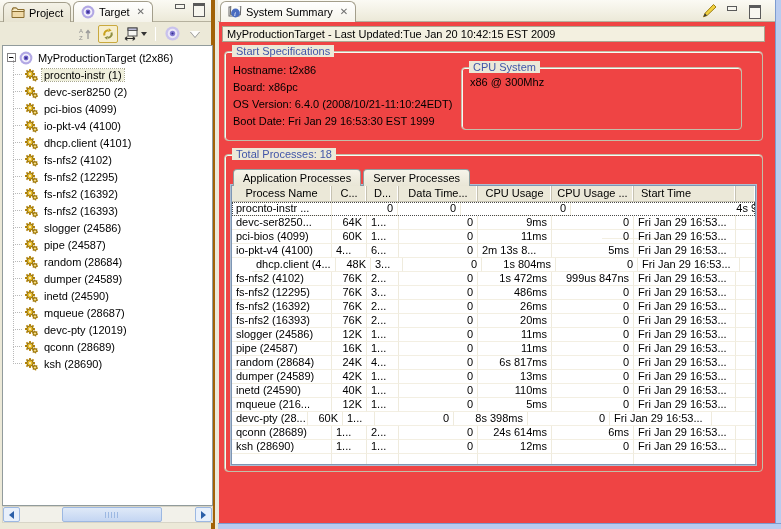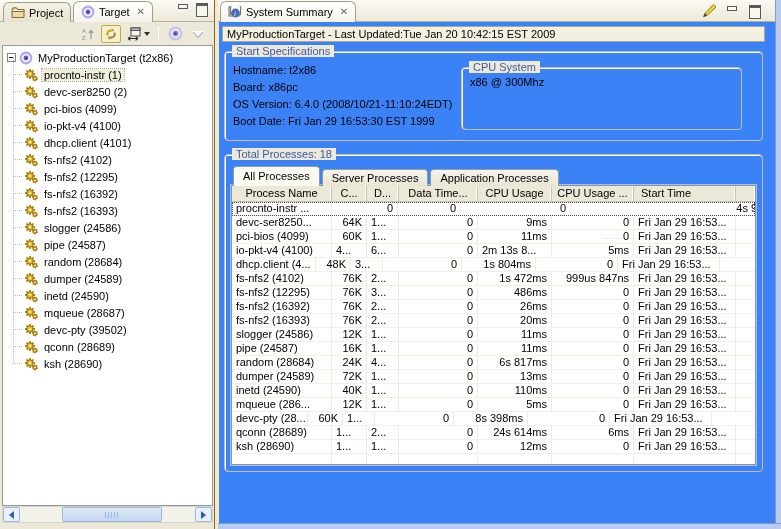--- a/index.html
+++ b/index.html
@@ -20,21 +20,21 @@
   .winbtns { position:absolute; display:flex; gap:5px; top:3px; }
   .btn-min, .btn-max { width:13px; height:11px; position:relative; }
   .btn-min::after { content:""; position:absolute; left:1px; top:1px; width:8px; height:3px;
     border:1px solid #5a5a5a; background:#f7f6ef; }
   .btn-max::after { content:""; position:absolute; left:1px; top:0; width:10px; height:10px;
     border:1px solid #5a5a5a; border-top:3px solid #5a5a5a; background:#f7f6ef; }
   .vsep { width:1px; height:14px; background:#c9c5b3; border-right:1px solid #fff; margin:0 3px; }
 
   
   .panel-left { position:absolute; left:0; top:0; width:215px; height:529px;
-    background:#ece9d8; border-right:1px solid #a16207; }
+    background:#ece9d8; border-right:4px solid #a16207; }
   .lp-toolbar { position:absolute; top:23px; left:0; right:2px; height:21px;
     display:flex; align-items:center; justify-content:flex-end; gap:3px; padding-right:4px; }
   .toolbtn { width:20px; height:18px; display:flex; align-items:center; justify-content:center; }
   .toolbtn.pressed { border:1px solid #c9a93f; background:#f6eecd; border-radius:2px; }
   .caret { width:0; height:0; border-left:3px solid transparent; border-right:3px solid transparent;
     border-top:4px solid #333; margin-left:1px; }
   .viewmenu-tri { width:0; height:0; border-left:5px solid transparent; border-right:5px solid transparent;
     border-top:6px solid #fdfdfb; filter:drop-shadow(0 1px 0 #8a8a8a); }
 
   .tree { position:absolute; left:2px; top:45px; width:211px; height:461px;
@@ -68,21 +68,21 @@
   
   .editor { position:absolute; left:218px; top:0; width:563px; height:529px; background:#ece9d8; }
   .edge-right { position:absolute; right:0; top:0; width:6px; height:100%;
     background:#b9ccf0; border-left:1px solid #7d9cd0; }
   .edge-bottom { position:absolute; left:0; bottom:0; width:100%; height:6px;
     background:#b9ccf0; border-top:1px solid #7d9cd0; }
   .editor .tabbar { right:6px; }
   .ed-icons { position:absolute; right:14px; top:3px; display:flex; gap:9px; align-items:center; }
 
   .editor-content { position:absolute; left:1px; top:22px; right:6px; bottom:6px;
-    background:#3b82f6; padding:4px 10px 0 3px; overflow:hidden; }
+    background:#ef4444; padding:4px 10px 0 3px; overflow:hidden; }
   .target-header { height:16px; line-height:14px; padding:0 4px;
     border:1px solid #aaa691; background:#f3f0e0; }
 
   .group { position:relative; border:1px solid #c2bea9; border-radius:4px;
     box-shadow:0 1px 0 #fbfaf3 inset, 1px 0 0 #fbfaf3 inset; }
   .group-title { position:absolute; top:-7px; left:7px; background:#ece9d8;
     padding:0 4px; color:#4156a8; line-height:12px; }
 
   .grp-spec { margin:9px 2px 0 2px; height:90px; padding:10px 8px 0 8px; }
   .spec-line { height:17px; line-height:17px; }
@@ -590,21 +590,21 @@
               <line x1="12.52853838260097" y1="10.972832330658143" x2="13.866009467376818" y2="11.386560619984019" stroke="#b8860b" stroke-width="1.4"></line>
               <line x1="11.354784381219929" y1="12.060169235321089" x2="11.665220714787367" y2="13.425317316227042" stroke="#b8860b" stroke-width="1.4"></line>
               <line x1="9.82624599861896" y1="11.587336904662946" x2="8.79921124741055" y2="12.538756696243023" stroke="#b8860b" stroke-width="1.4"></line>
               <line x1="9.47146161739903" y1="10.027167669341857" x2="8.133990532623182" y2="9.613439380015983" stroke="#b8860b" stroke-width="1.4"></line>
               <line x1="10.64521561878007" y1="8.939830764678911" x2="10.334779285212631" y2="7.574682683772958" stroke="#b8860b" stroke-width="1.4"></line>
               <line x1="12.17375400138104" y1="9.412663095337054" x2="13.200788752589451" y2="8.461243303756977" stroke="#b8860b" stroke-width="1.4"></line>
               <circle cx="11" cy="10.5" r="1.8" fill="#e8bc2a" stroke="#8a6a10"></circle>
               <circle cx="11" cy="10.5" r="0.7" fill="#fdf4d4"></circle>
             </svg>
           </span>
-          <span class="tree-label">devc-pty (39502)</span>
+          <span class="tree-label">devc-pty (12019)</span>
         </div>
         <div class="tree-row tree-item">
           <span class="icon">
             <svg width="15" height="14" viewBox="0 0 15 14">
               <line x1="9" y1="6" x2="11" y2="6" stroke="#b8860b" stroke-width="1.8"></line>
               <line x1="8.121320343559642" y1="8.121320343559642" x2="9.535533905932738" y2="9.535533905932738" stroke="#b8860b" stroke-width="1.8"></line>
               <line x1="6" y1="9" x2="6" y2="11" stroke="#b8860b" stroke-width="1.8"></line>
               <line x1="3.8786796564403576" y1="8.121320343559642" x2="2.4644660940672627" y2="9.535533905932738" stroke="#b8860b" stroke-width="1.8"></line>
               <line x1="3" y1="6" x2="1" y2="6.000000000000001" stroke="#b8860b" stroke-width="1.8"></line>
               <line x1="3.878679656440357" y1="3.8786796564403576" x2="2.4644660940672614" y2="2.4644660940672627" stroke="#b8860b" stroke-width="1.8"></line>
@@ -702,23 +702,22 @@
       <div class="group grp-cpu">
         <span class="group-title">CPU System</span>
         <div class="spec-line" style="height:14px;line-height:12px;">x86 @ 300Mhz</div>
       </div>
     </div>
 
 
     <div class="group grp-proc">
       <span class="group-title">Total Processes: 18</span>
       <div class="ptabs" id="process-tabs">
-          <div class="ptab active">All Processes</div>
+          <div class="ptab">Application Processes</div>
           <div class="ptab">Server Processes</div>
-          <div class="ptab">Application Processes</div>
         </div>
       <div class="ptable-wrap">
         <div class="thead" id="process-table-head">
             <div class="hcell" style="width: 100px;">Process Name</div>
             <div class="hcell" style="width: 35px;">C...</div>
             <div class="hcell" style="width: 32px;">D...</div>
             <div class="hcell" style="width: 79px;">Data Time...</div>
             <div class="hcell" style="width: 74px;">CPU Usage</div>
             <div class="hcell" style="width: 82px;">CPU Usage ...</div>
             <div class="hcell left" style="width: 102px;">Start Time</div>
@@ -759,21 +758,21 @@
               <div class="tcell" style="width: 100px;">io-pkt-v4 (4100)</div>
               <div class="tcell" style="width: 35px;">4...</div>
               <div class="tcell" style="width: 32px;">6...</div>
               <div class="tcell num" style="width: 79px;">0</div>
               <div class="tcell" style="width: 74px;">2m 13s 8...</div>
               <div class="tcell num" style="width: 82px;">5ms</div>
               <div class="tcell" style="width: 102px;">Fri Jan 29 16:53...</div>
               <div class="tcell fill"></div>
             </div>
             <div class="trow">
-              <div class="tcell" style="width: 84px;">dhcp.client (4...</div>
+              <div class="tcell" style="width: 84px; margin-left: 20px;">dhcp.client (4...</div>
               <div class="tcell num" style="width: 35px;">48K</div>
               <div class="tcell" style="width: 32px;">3...</div>
               <div class="tcell num" style="width: 79px;">0</div>
               <div class="tcell num" style="width: 74px;">1s 804ms</div>
               <div class="tcell num" style="width: 82px;">0</div>
               <div class="tcell" style="width: 102px;">Fri Jan 29 16:53...</div>
               <div class="tcell fill"></div>
             </div>
             <div class="trow">
               <div class="tcell" style="width: 100px;">fs-nfs2 (4102)</div>
@@ -840,40 +839,40 @@
               <div class="tcell num" style="width: 35px;">24K</div>
               <div class="tcell" style="width: 32px;">4...</div>
               <div class="tcell num" style="width: 79px;">0</div>
               <div class="tcell num" style="width: 74px;">6s 817ms</div>
               <div class="tcell num" style="width: 82px;">0</div>
               <div class="tcell" style="width: 102px;">Fri Jan 29 16:53...</div>
               <div class="tcell fill"></div>
             </div>
             <div class="trow">
               <div class="tcell" style="width: 100px;">dumper (24589)</div>
-              <div class="tcell num" style="width: 35px;">72K</div>
+              <div class="tcell num" style="width: 35px;">42K</div>
               <div class="tcell" style="width: 32px;">1...</div>
               <div class="tcell num" style="width: 79px;">0</div>
               <div class="tcell num" style="width: 74px;">13ms</div>
               <div class="tcell num" style="width: 82px;">0</div>
               <div class="tcell" style="width: 102px;">Fri Jan 29 16:53...</div>
               <div class="tcell fill"></div>
             </div>
             <div class="trow">
               <div class="tcell" style="width: 100px;">inetd (24590)</div>
               <div class="tcell num" style="width: 35px;">40K</div>
               <div class="tcell" style="width: 32px;">1...</div>
               <div class="tcell num" style="width: 79px;">0</div>
               <div class="tcell num" style="width: 74px;">110ms</div>
               <div class="tcell num" style="width: 82px;">0</div>
               <div class="tcell" style="width: 102px;">Fri Jan 29 16:53...</div>
               <div class="tcell fill"></div>
             </div>
             <div class="trow">
-              <div class="tcell" style="width: 100px;">mqueue (286...</div>
+              <div class="tcell" style="width: 100px;">mqueue (216...</div>
               <div class="tcell num" style="width: 35px;">12K</div>
               <div class="tcell" style="width: 32px;">1...</div>
               <div class="tcell num" style="width: 79px;">0</div>
               <div class="tcell num" style="width: 74px;">5ms</div>
               <div class="tcell num" style="width: 82px;">0</div>
               <div class="tcell" style="width: 102px;">Fri Jan 29 16:53...</div>
               <div class="tcell fill"></div>
             </div>
             <div class="trow">
               <div class="tcell" style="width: 76px;">devc-pty (28...</div>

